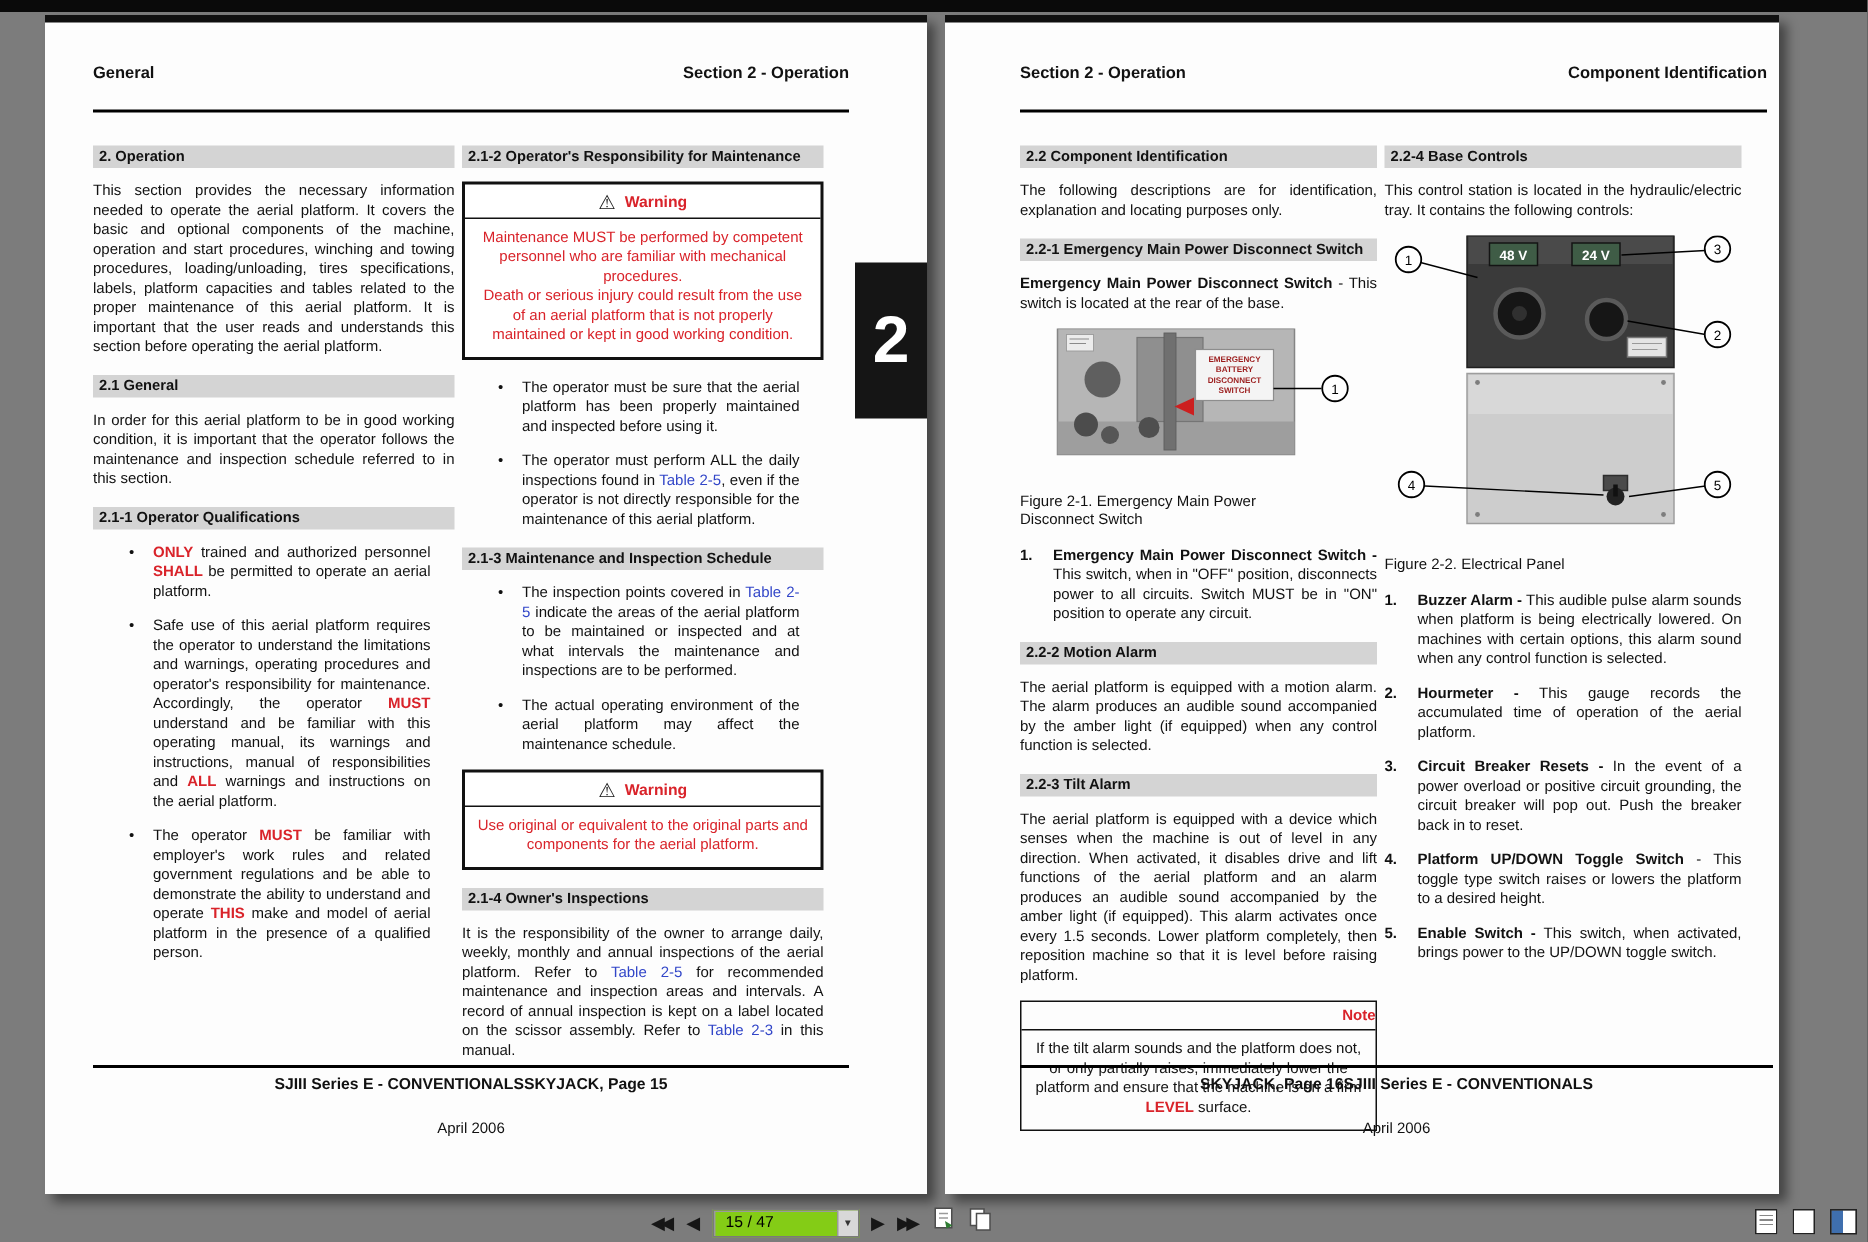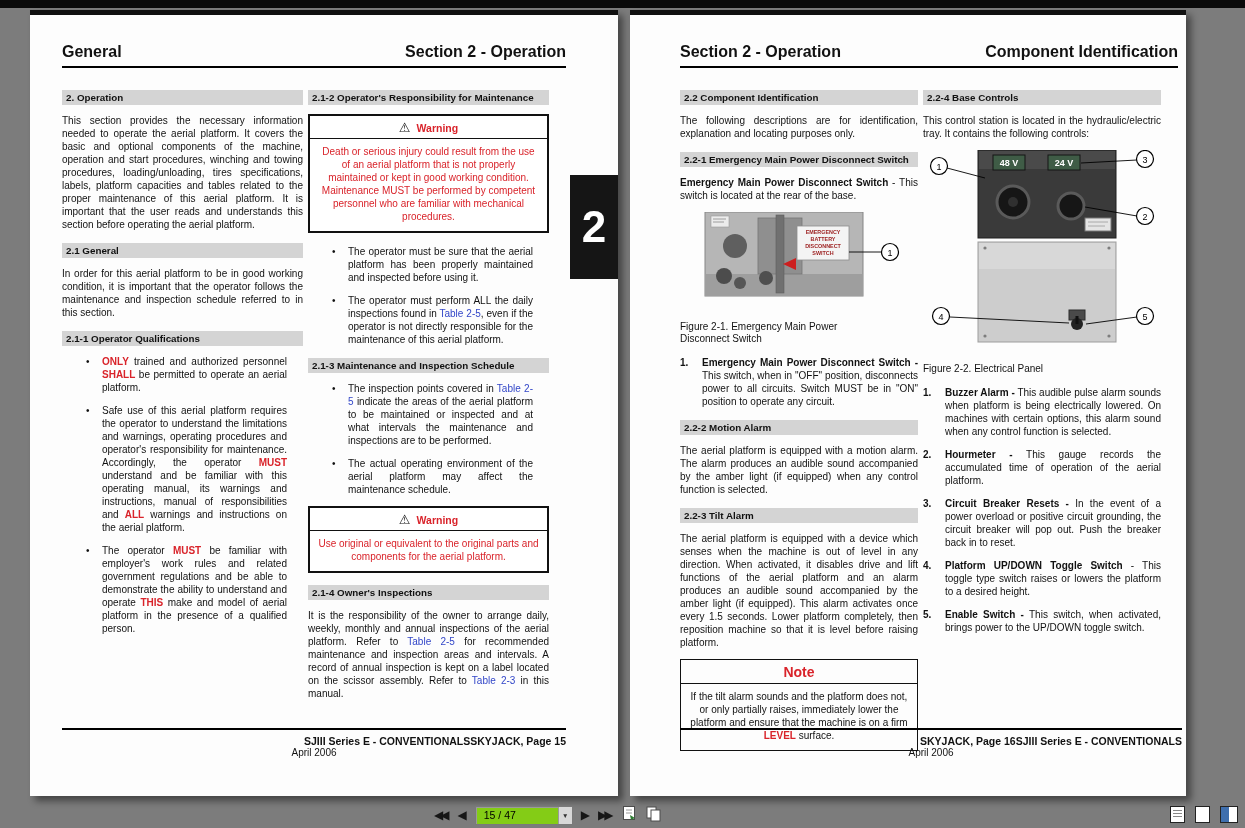--- a/index.html
+++ b/index.html
@@ -12,22 +12,22 @@
   .page { position:absolute; top:10px; height:786px; background:#fdfdfd;
           box-shadow:5px 5px 7px rgba(0,0,0,.45); overflow:hidden; }
   #page-left  { left:30px;  width:588px; }
   #page-right { left:630px; width:556px; }
   .page-topedge { position:absolute; top:0; left:0; right:0; height:5px; background:#101010; }
 
   .inner { position:relative; }
   .inner-l { padding:33px 52px 0 32px; }
   .inner-r { padding:33px 8px 0 50px; }
 
-  .pghead { display:flex; justify-content:space-between; font-size:16px; font-weight:bold;
-            border-bottom:2px solid #000; padding-bottom:5px; }
+  .pghead { display:flex; justify-content:space-between; font-size:11px; font-weight:bold;
+            border-bottom:2px solid #000; padding-bottom:18px; }
   .cols { display:flex; gap:5px; margin-top:22px; }
   .col  { width:241px; }
   .inner-r .col { width:238px; }
 
   .bar { background:#d4d4d4; font-size:9.8px; font-weight:bold; padding:2px 4px 2px;
          margin:0 0 9px; white-space:nowrap; overflow:hidden; }
   .bar.mt { margin-top:12px; }
 
   p.body { font-size:10px; line-height:13px; text-align:justify; margin:0 0 10px; }
   .em   { color:#d9232a; font-weight:bold; }
@@ -47,35 +47,35 @@
   .warn { border:2px solid #111; margin:0 0 12px; background:#fff; }
   .warn-title { display:flex; align-items:center; justify-content:center; gap:6px;
                 padding:4px 0 3px; border-bottom:1.5px solid #111;
                 font-size:10.5px; font-weight:bold; color:#d9232a; }
   .warn-title .tri { color:#111; font-size:13px; font-weight:normal; }
   .warn-body { padding:6px 8px 8px; font-size:10px; line-height:13px;
                color:#d9232a; text-align:center; }
   .warn-body p { margin:0; }
 
   .note { border:1.5px solid #111; margin:6px 0 0; }
-  .note-title { text-align:center; color:#d9232a; font-weight:bold; font-size:14px;
+  .note-title { text-align:right; color:#d9232a; font-weight:bold; font-size:10px;
                 padding:4px 0 3px; border-bottom:1.5px solid #111; }
   .note-body { padding:6px 8px 8px; font-size:10px; line-height:13px; text-align:center; }
 
   .caption { text-align:left; font-size:10px; line-height:12px;
              margin:13px 0 11px; }
 
   .figwrap { position:relative; margin:2px 0 0; }
 
   .footer { position:absolute; }
   #page-left  .footer { left:32px; right:52px; bottom:38px; }
   #page-right .footer { left:50px; right:4px;  bottom:38px; }
   .footer-rule { border-top:2px solid #000; padding-top:5px; }
-  .frow { display:flex; justify-content:flex-end; font-size:10.5px; font-weight:bold; }
-  .fcenter { text-align:center; font-size:10px; margin-top:0; }
+  .frow { display:flex; justify-content:center; font-size:10.5px; font-weight:bold; }
+  .fcenter { text-align:center; font-size:10px; margin-top:18px; }
 
   #tab2 { position:absolute; left:570px; top:175px; width:48px; height:104px;
           background:#151515; color:#fff; display:flex; align-items:center;
           justify-content:center; font-size:44px; font-weight:bold; }
 
   #toolbar { position:absolute; left:434px; top:804px; display:flex;
              align-items:center; gap:8px; height:22px; }
   .navbtn { font-size:12px; color:#161616; cursor:default; line-height:20px; }
   .navbtn.dbl { letter-spacing:-3px; padding-right:3px; }
   .pagebox { display:flex; align-items:center; width:96px; height:17px; background:#84cc16;
@@ -121,22 +121,22 @@
           </ul>
         </div>
         <div class="col">
           <div class="bar">2.1-2  Operator's Responsibility for Maintenance</div>
           <div class="warn">
             <div class="warn-title">
               <span class="tri">⚠</span>
               <span>Warning</span>
             </div>
             <div class="warn-body">
+              <p>Maintenance MUST be performed by competent personnel who are familiar with mechanical procedures.</p>
               <p>Death or serious injury could result from the use of an aerial platform that is not properly maintained or kept in good working condition.</p>
-              <p>Maintenance MUST be performed by competent personnel who are familiar with mechanical procedures.</p>
             </div>
           </div>
           <ul class="dots">
             <li><span>The operator must be sure that the aerial platform has been properly maintained and inspected before using it.</span></li>
             <li><span>The operator must perform ALL the daily inspections found in </span><span class="link">Table 2-5</span><span>, even if the operator is not directly responsible for the maintenance of this aerial platform.</span></li>
           </ul>
           <div class="bar mt">2.1-3  Maintenance and Inspection Schedule</div>
           <ul class="dots">
             <li><span>The inspection points covered in </span><span class="link">Table 2-5</span><span> indicate the areas of the aerial platform to be maintained or inspected and at what intervals the maintenance and inspections are to be performed.</span></li>
             <li><span>The actual operating environment of the aerial platform may affect the maintenance schedule.</span></li>

